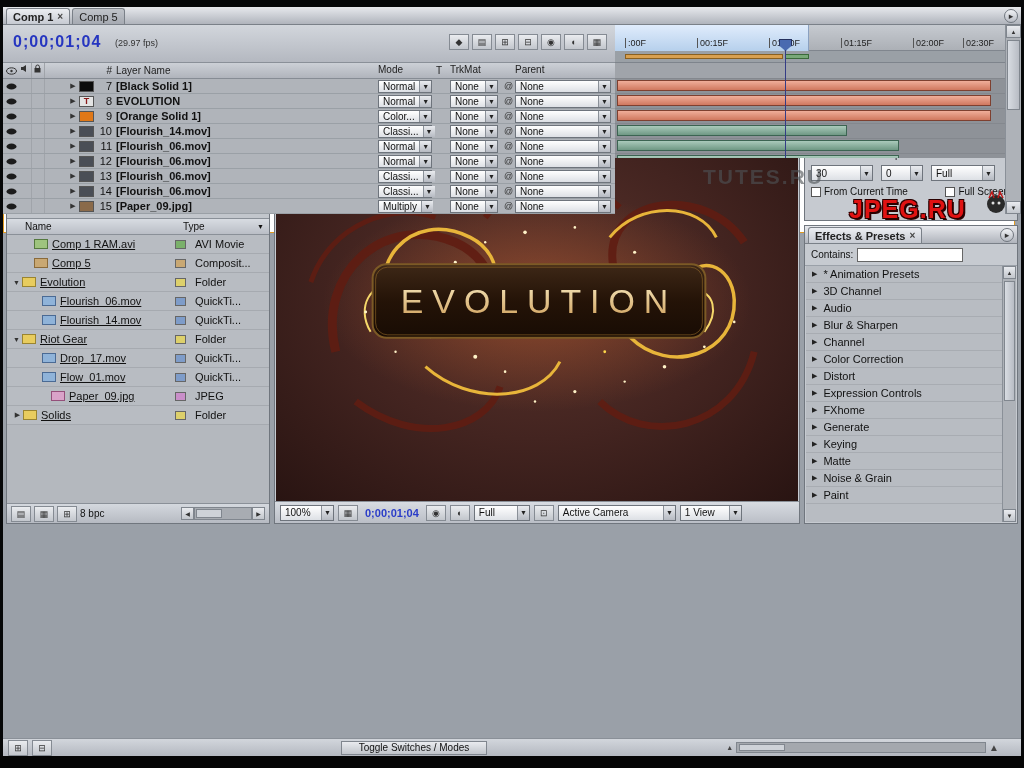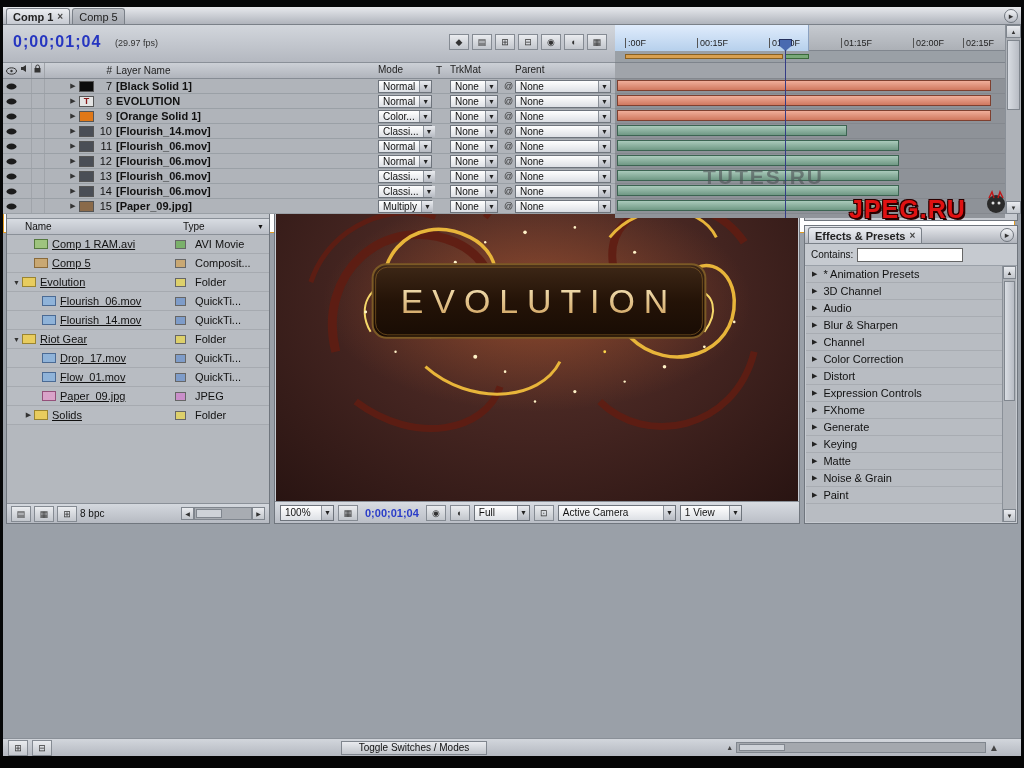--- a/index.html
+++ b/index.html
@@ -136,21 +136,21 @@
   .c-thumb { width:15px; height:11px; flex:none; border:1px solid #555; font-size:9px; font-weight:bold;
     display:flex; align-items:center; justify-content:center; margin-right:2px; }
   .c-num { width:20px; flex:none; text-align:right; padding-right:4px; }
   .c-name { flex:1; font-weight:bold; white-space:nowrap; overflow:hidden; }
   .c-mode { width:54px; flex:none; height:13px; margin-right:4px; }
   .c-t { width:14px; flex:none; }
   .c-tm { width:48px; flex:none; height:13px; margin-right:4px; }
   .c-pw { width:13px; flex:none; font-size:9px; color:#333; text-align:center; }
   .c-par { width:96px; flex:none; height:13px; margin-right:4px; }
   .hd { font-weight:normal; color:#222; }
-  .tl-right { position:absolute; top:18px; left:612px; right:16px; height:193px; background:#90949a; overflow:hidden; }
+  .tl-right { position:absolute; top:18px; left:612px; right:16px; height:133px; background:#90949a; overflow:hidden; }
   .tl-ruler { position:absolute; top:0; left:0; right:0; height:26px;
     background:linear-gradient(#c6cad0,#acb0b6); border-bottom:1px solid #80868e; }
   .tl-workarea { position:absolute; left:0; top:0; width:194px; height:26px;
     background:linear-gradient(#e0ecfc,#b6d0ec); border-right:1px solid #8aa0c0; }
   .rtick { position:absolute; bottom:2px; font-size:9px; color:#222; border-left:1px solid #555;
     padding-left:2px; height:10px; line-height:10px; white-space:nowrap; }
   .tl-markers { position:absolute; top:26px; left:0; right:0; height:12px; background:#9aa0a6; border-bottom:1px solid #7e848c; }
   .mk-orange { position:absolute; left:10px; top:3px; width:158px; height:5px; background:#d8a050; border:1px solid #8a6020; }
   .mk-green { position:absolute; left:170px; top:3px; width:24px; height:5px; background:#78a878; border:1px solid #3a6a3a; }
   .tl-gap { position:absolute; top:38px; height:16px; left:0; right:0; background:#a0a4aa; border-bottom:1px solid #84888e; }
@@ -381,28 +381,28 @@
           <span class="p-swatch" style="background:#7e9cc9"></span>
           <span class="p-type">QuickTi...</span>
         </div>
           <div class="prow" style="padding-left:24px">
           <span class="p-twirl"></span>
           <span class="p-ico" style="background:#8fb3d9;border:1px solid #4a6a94"></span>
           <span class="p-name">Flow_01.mov</span>
           <span class="p-swatch" style="background:#7e9cc9"></span>
           <span class="p-type">QuickTi...</span>
         </div>
-          <div class="prow" style="padding-left:24px">
+          <div class="prow" style="padding-left:33px">
           <span class="p-twirl"></span>
           <span class="p-ico" style="background:#d9a3c9;border:1px solid #94507a"></span>
           <span class="p-name">Paper_09.jpg</span>
           <span class="p-swatch" style="background:#c98ec9"></span>
           <span class="p-type">JPEG</span>
         </div>
-          <div class="prow" style="padding-left:16px">
+          <div class="prow" style="padding-left:5px">
           <span class="p-twirl">▶</span>
           <span class="p-ico" style="background:#e8cc5e;border:1px solid #9a8430"></span>
           <span class="p-name">Solids</span>
           <span class="p-swatch" style="background:#ddd06b"></span>
           <span class="p-type">Folder</span>
         </div>
         </div>
     <div class="proj-bottom">
       <span class="ib">▤</span>
       <span class="ib">▦</span>
@@ -999,21 +999,21 @@
 
     <div class="tl-right">
       <div class="tl-ruler">
         <div class="tl-workarea"></div>
 
       <span class="rtick" style="left:10px">:00F</span>
             <span class="rtick" style="left:82px">00:15F</span>
             <span class="rtick" style="left:154px">01:00F</span>
             <span class="rtick" style="left:226px">01:15F</span>
             <span class="rtick" style="left:298px">02:00F</span>
-            <span class="rtick" style="left:348px">02:15F</span>
+            <span class="rtick" style="left:348px">02:30F</span>
           </div>
       <div class="tl-markers">
         <span class="mk-orange"></span>
         <span class="mk-green"></span>
       </div>
       <div class="tl-gap"></div>
       <div class="tl-rows-right">
 
       <div class="tlbar-row">
             <div class="tlbar" style="left:2px;width:374px;background:linear-gradient(180deg,#f0ae9a,#d0785f);border-color:#7e4030"></div>

